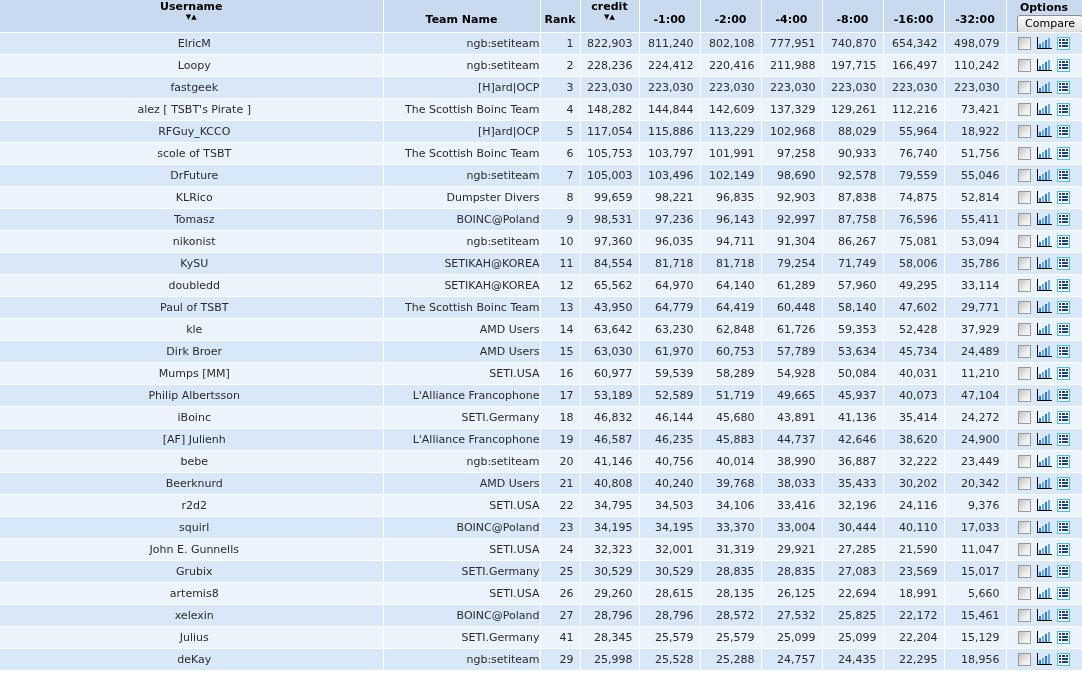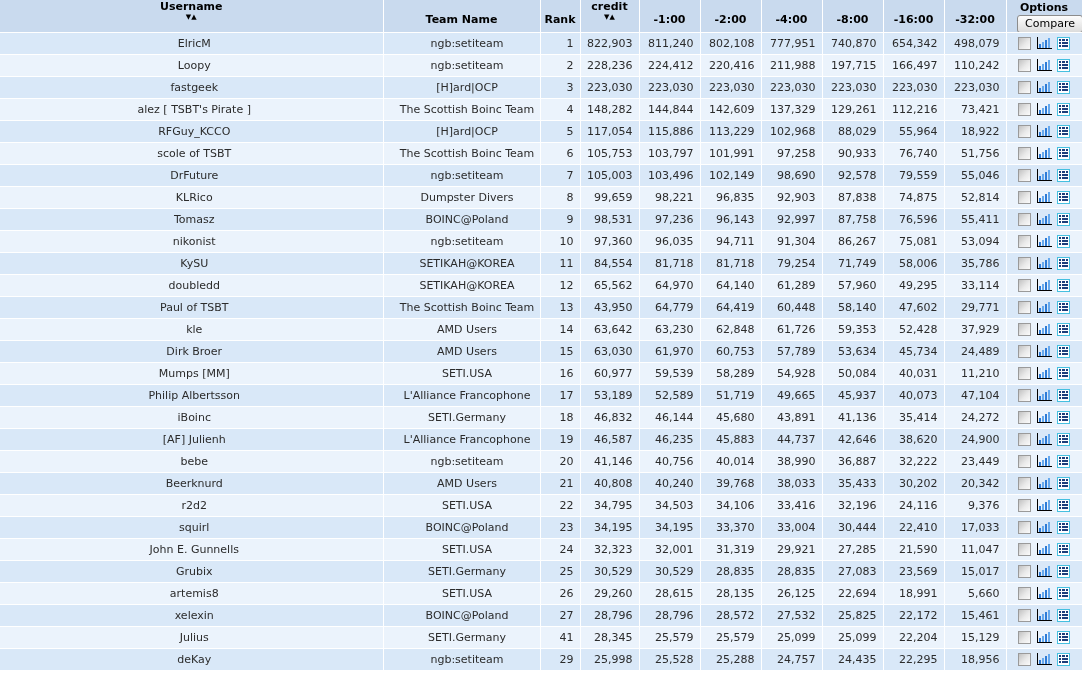--- a/index.html
+++ b/index.html
@@ -72,21 +72,21 @@
     border:1px solid #8c8c8c;
     border-radius:3px;
     color:#000;
     cursor:pointer;
     margin-left:12px;
   }
   tbody td{height:21px;vertical-align:middle;}
   tr.dark td{background:var(--row-dark);}
   tr.light td{background:var(--row-light);}
   td.username{padding-left:6px;text-align:center;}
-  td.team{padding-left:11px;text-align:center;}
+  td.team{padding-left:11px;text-align:right;}
   td.num{padding-right:6px;text-align:right;}
   td.options-cell{text-align:center;}
   .opt-wrap{
     display:flex;
     align-items:center;
     justify-content:center;
     gap:5px;
     height:21px;
   }
   .checkbox{
@@ -1040,21 +1040,21 @@
   </tr>
       <tr class="dark">
     <td class="username">squirl</td>
     <td class="team">BOINC@Poland</td>
     <td class="num">23</td>
     <td class="num">34,195</td>
     <td class="num">34,195</td>
     <td class="num">33,370</td>
     <td class="num">33,004</td>
     <td class="num">30,444</td>
-    <td class="num">22,410</td>
+    <td class="num">40,110</td>
     <td class="num">17,033</td>
     <td class="options-cell">
       <span class="opt-wrap">
         <span class="checkbox"></span>
         <span class="icon">
           <svg width="16" height="13" viewBox="0 0 16 13">
             <rect x="3" y="7" width="2" height="4" fill="#2e7bd6"></rect>
             <rect x="6" y="5" width="2" height="6" fill="#66a9ee"></rect>
             <rect x="9" y="3" width="2" height="8" fill="#2e7bd6"></rect>
             <rect x="12" y="1" width="2" height="10" fill="#66a9ee"></rect>

